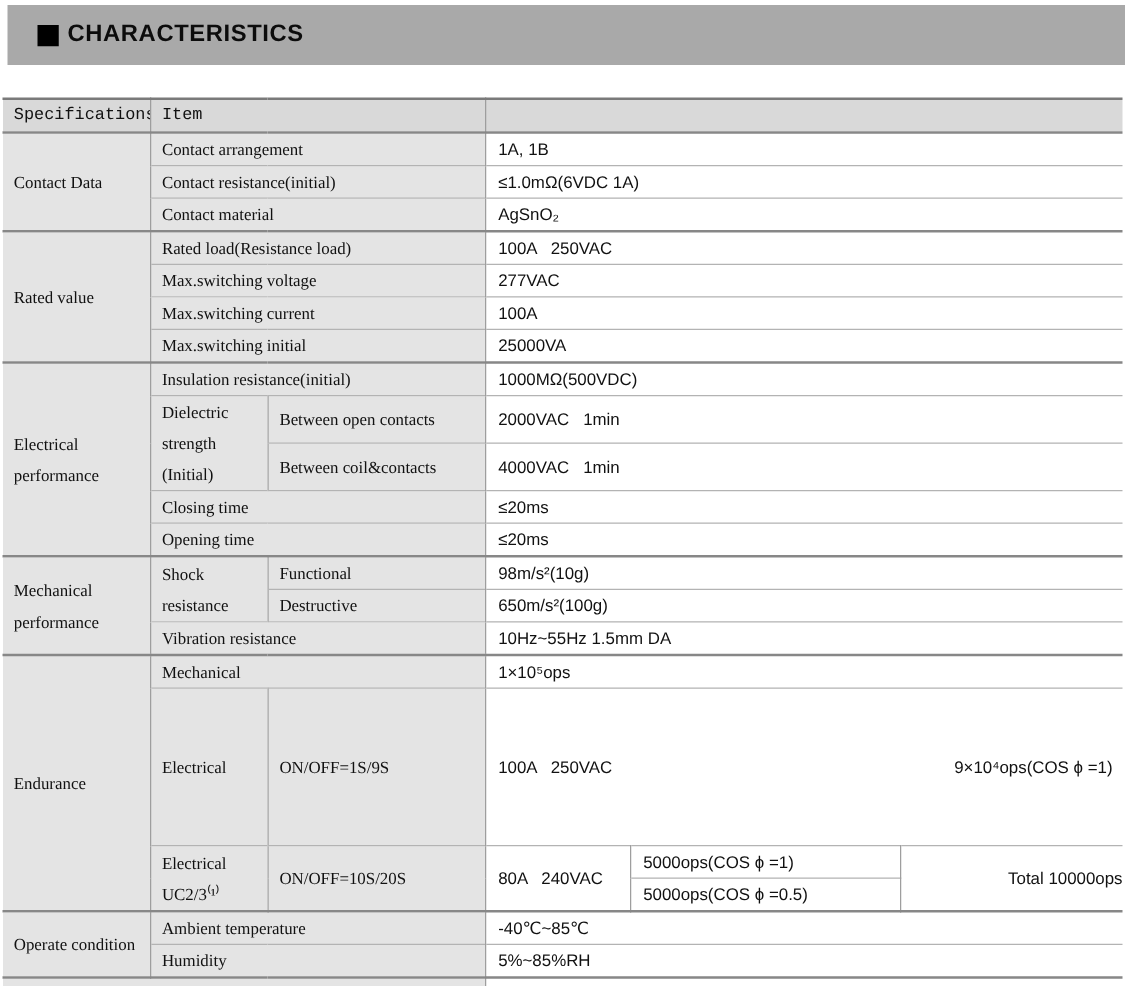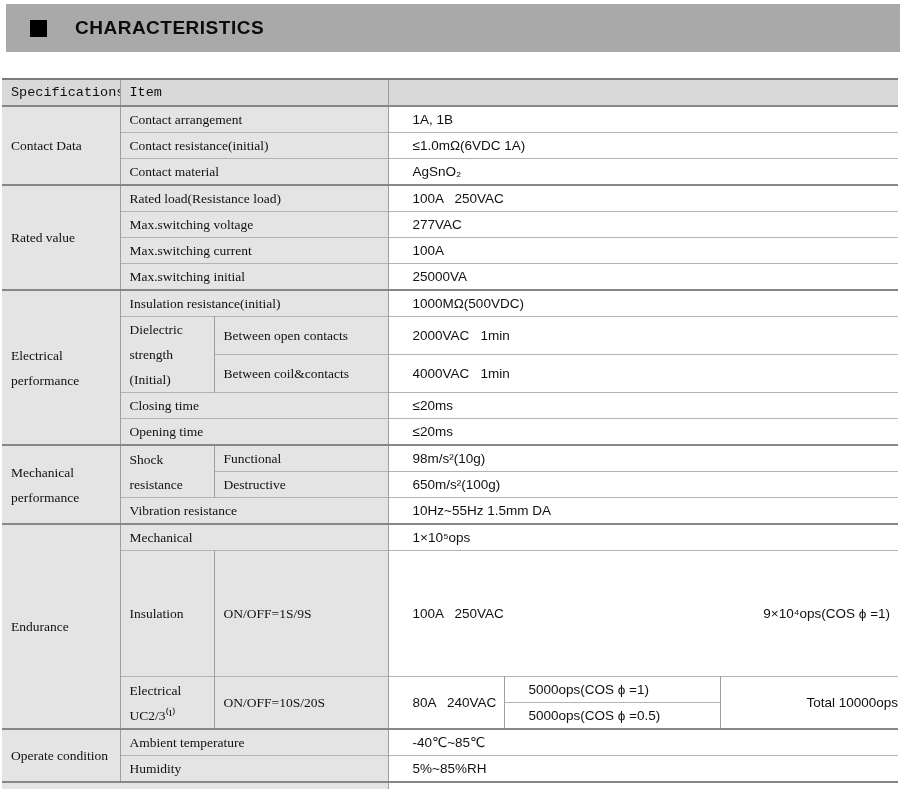--- a/index.html
+++ b/index.html
@@ -17,41 +17,41 @@
     width:900px;height:789px;overflow:hidden;background:#ffffff;
     font-family:"Liberation Sans","DejaVu Sans",sans-serif;
     color:var(--text);
   }
   .title-bar{
     margin:4px 0 0 6px;width:894px;height:48px;background:var(--title-bg);
     display:flex;align-items:center;padding-left:24px;box-sizing:border-box;
   }
   .title-square{width:17px;height:17px;background:#000;flex:0 0 auto;}
   .title-text{
-    margin-left:28px;font-size:19px;font-weight:bold;letter-spacing:0.5px;color:#0c0c0c;
+    margin-left:7px;font-size:19px;font-weight:bold;letter-spacing:0.5px;color:#0c0c0c;
   }
   .tbl-wrap{margin:26px 2px 0 2px;}
   table{
     width:896px;table-layout:fixed;border-collapse:collapse;
     border-top:2px solid var(--border-dark);
     border-bottom:2px solid var(--border-dark);
     border-left-style:hidden;border-right-style:hidden;
     font-size:13.5px;
   }
   tr{height:26px;border-top:1px solid var(--border-light);}
   tr.gs{border-top:2px solid var(--border-group);}
   tr.tall{height:38px;}
   td{
     border-left:1px solid var(--border-vert);
     padding:0 6px 0 9px;vertical-align:middle;line-height:25px;
     overflow:hidden;
   }
   td.h{background:var(--header-bg);font-family:Liberation Mono, monospace;}
   td.lab{background:var(--label-bg);font-family:Liberation Serif, serif;}
-  td.val{background:#ffffff;white-space:pre;padding-left:24px;}
+  td.val{background:#ffffff;white-space:pre;padding-left:10px;}
   td.center{text-align:right;padding:0;white-space:pre;}
   .split{display:flex;justify-content:space-between;align-items:center;padding-right:2px;}
 </style>
 </head>
 <body>
 
 <div class="title-bar">
   <span class="title-square"></span>
   <span class="title-text">CHARACTERISTICS</span>
 </div>
@@ -143,21 +143,21 @@
     <td class="lab" colspan="2">Vibration resistance</td>
     <td class="val" colspan="3">10Hz~55Hz 1.5mm DA</td>
   </tr>
 
   <tr class="gs">
     <td class="lab" rowspan="4">Endurance</td>
     <td class="lab" colspan="2">Mechanical</td>
     <td class="val" colspan="3">1×10⁵ops</td>
   </tr>
   <tr>
-    <td class="lab">Insulation</td>
+    <td class="lab">Electrical</td>
     <td class="lab">ON/OFF=1S/9S</td>
     <td class="val" colspan="3">
       <div class="split">
         <span>100A   250VAC</span>
         <span>9×10⁴ops(COS ϕ =1)</span>
       </div>
     </td>
   </tr>
   <tr>
     <td class="lab" rowspan="2">Electrical UC2/3⁽¹⁾</td>

